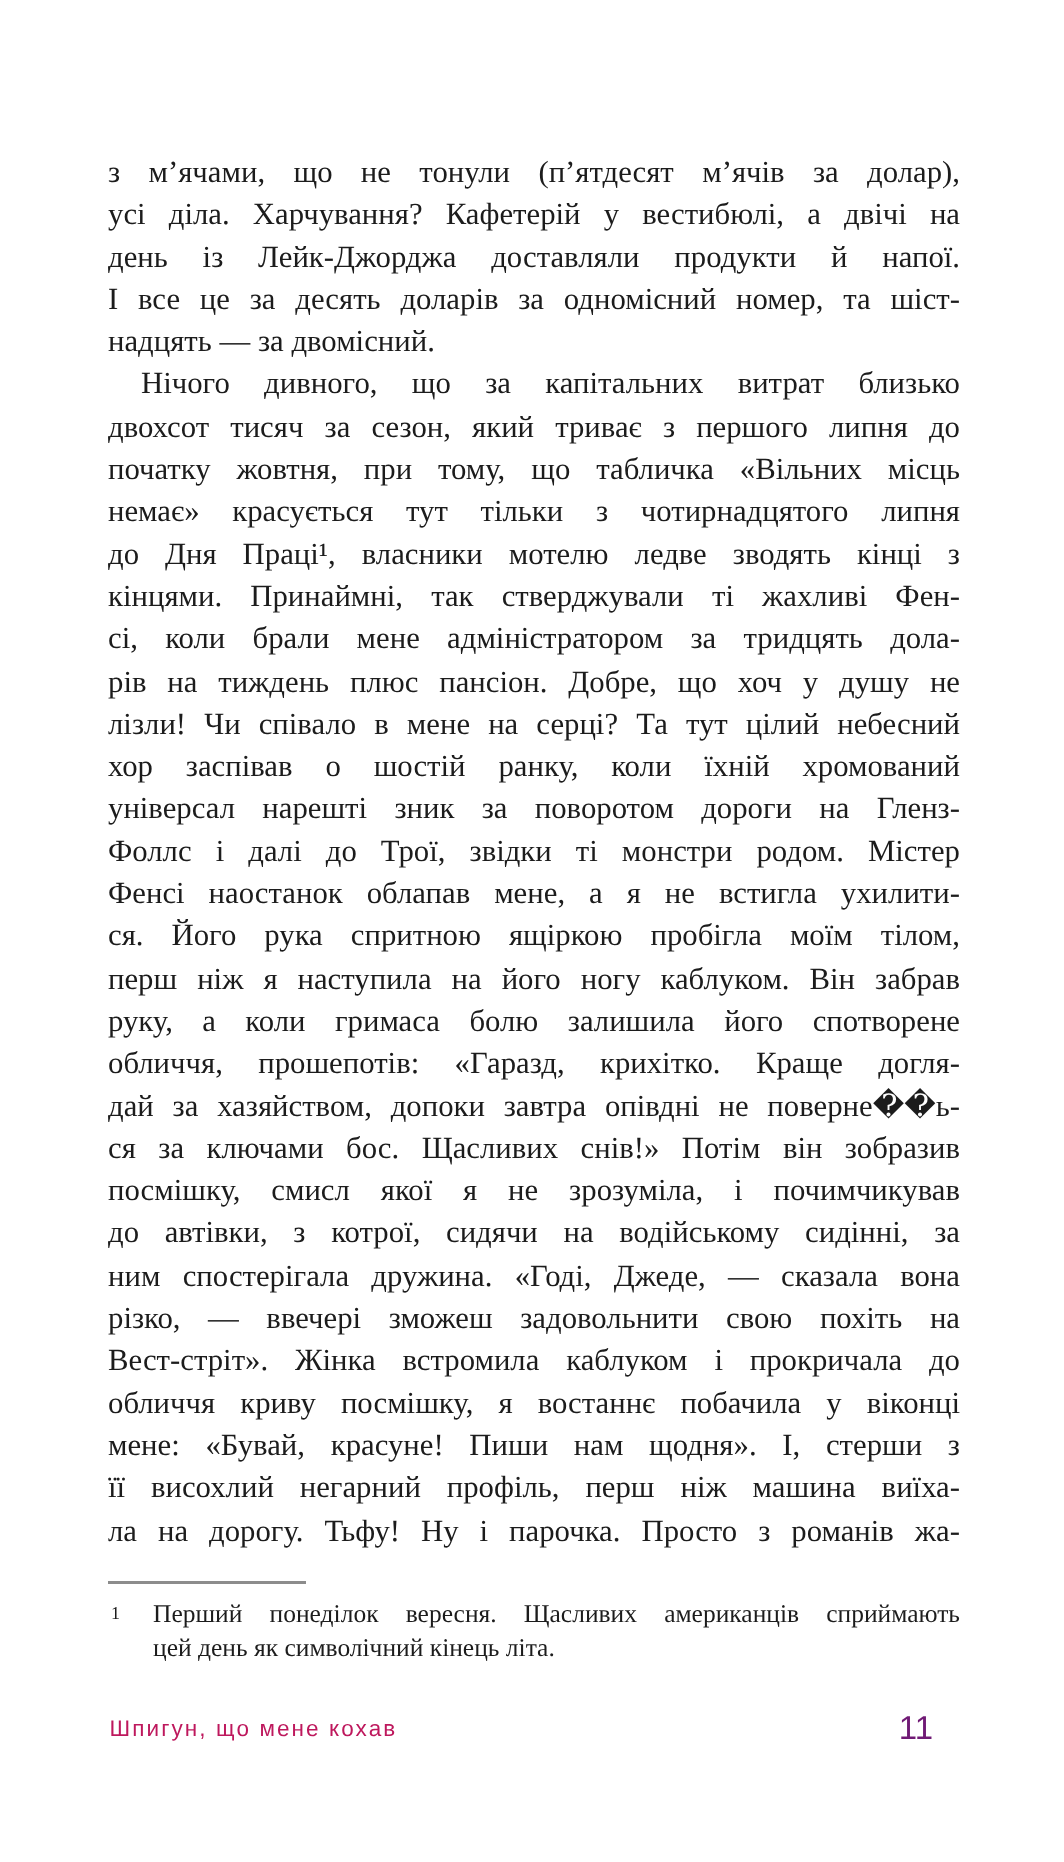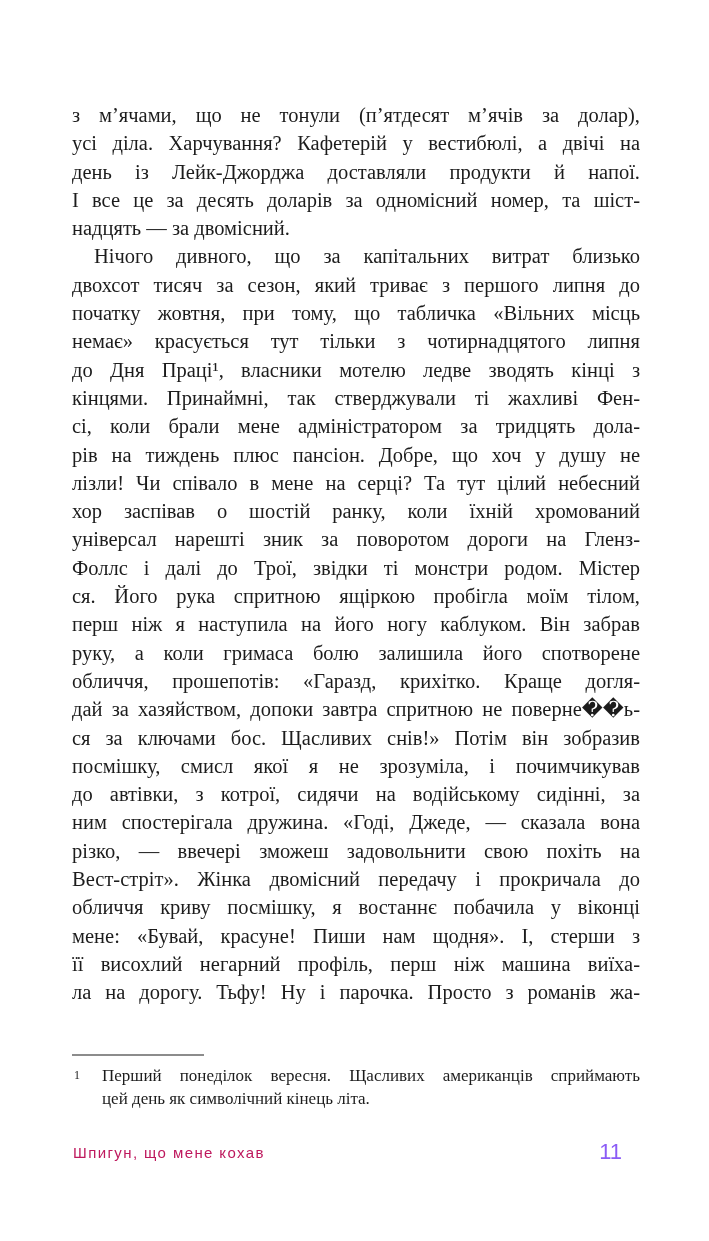--- a/index.html
+++ b/index.html
@@ -75,21 +75,21 @@
     font-size: 15px;
     letter-spacing: 1.4px;
     color: #be185d;
   }
   .page-number {
     position: absolute;
     right: 87px;
     top: 1139px;
     font-family: "Liberation Sans", "DejaVu Sans", sans-serif;
     font-size: 22px;
-    color: #8b5cf6;
+    color: #701a75;
   }
 </style>
 </head>
 <body>
 
 <div class="page">
 
   <div class="text-block">
       <div class="para">
         <div class="line">з м’ячами, що не тонули (п’ятдесят м’ячів за долар),</div>
@@ -104,31 +104,32 @@
         <div class="line">початку жовтня, при тому, що табличка «Вільних місць</div>
         <div class="line">немає» красується тут тільки з чотирнадцятого липня</div>
         <div class="line">до Дня Праці¹, власники мотелю ледве зводять кінці з</div>
         <div class="line">кінцями. Принаймні, так стверджували ті жахливі Фен-</div>
         <div class="line">сі, коли брали мене адміністратором за тридцять дола-</div>
         <div class="line">рів на тиждень плюс пансіон. Добре, що хоч у душу не</div>
         <div class="line">лізли! Чи співало в мене на серці? Та тут цілий небесний</div>
         <div class="line">хор заспівав о шостій ранку, коли їхній хромований</div>
         <div class="line">універсал нарешті зник за поворотом дороги на Гленз-</div>
         <div class="line">Фоллс і далі до Трої, звідки ті монстри родом. Містер</div>
+        <div class="line">Фенсі наостанок облапав мене, а я не встигла ухилити-</div>
         <div class="line">ся. Його рука спритною ящіркою пробігла моїм тілом,</div>
         <div class="line">перш ніж я наступила на його ногу каблуком. Він забрав</div>
         <div class="line">руку, а коли гримаса болю залишила його спотворене</div>
         <div class="line">обличчя, прошепотів: «Гаразд, крихітко. Краще догля-</div>
-        <div class="line">дай за хазяйством, допоки завтра спритною не поверне��ь-</div>
+        <div class="line">дай за хазяйством, допоки завтра опівдні не поверне��ь-</div>
         <div class="line">ся за ключами бос. Щасливих снів!» Потім він зобразив</div>
         <div class="line">посмішку, смисл якої я не зрозуміла, і почимчикував</div>
         <div class="line">до автівки, з котрої, сидячи на водійському сидінні, за</div>
         <div class="line">ним спостерігала дружина. «Годі, Джеде, — сказала вона</div>
         <div class="line">різко, — ввечері зможеш задовольнити свою похіть на</div>
-        <div class="line">Вест-стріт». Жінка двомісний передачу і прокричала до</div>
+        <div class="line">Вест-стріт». Жінка встромила каблуком і прокричала до</div>
         <div class="line">обличчя криву посмішку, я востаннє побачила у віконці</div>
         <div class="line">мене: «Бувай, красуне! Пиши нам щодня». І, стерши з</div>
         <div class="line">її висохлий негарний профіль, перш ніж машина виїха-</div>
         <div class="line">ла на дорогу. Тьфу! Ну і парочка. Просто з романів жа-</div>
       </div>
     </div>
 
   <div class="footnote-rule"></div>
 
   <div class="footnote">

